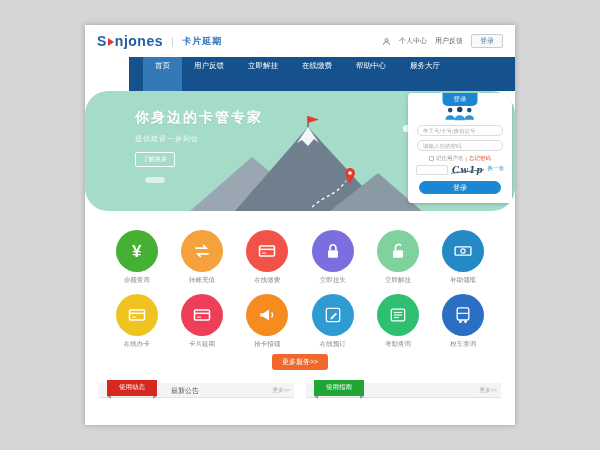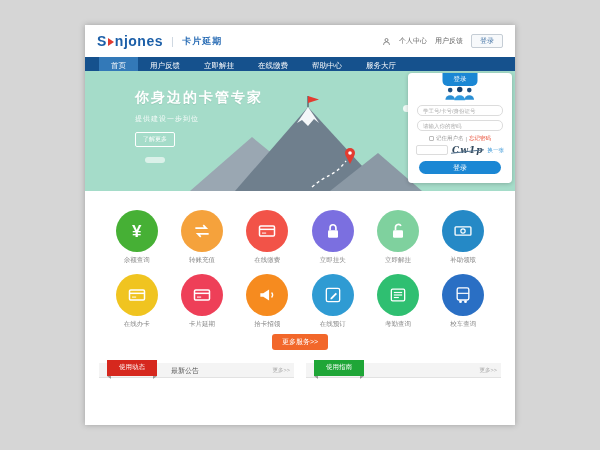--- a/index.html
+++ b/index.html
@@ -20,26 +20,26 @@
   .logo { display:flex; align-items:center; font-weight:bold; font-size:14px; color:#1c5fa8; letter-spacing:.5px; }
   .logo-arrow { width:0; height:0; border-left:6px solid #e03a2f; border-top:4px solid transparent; border-bottom:4px solid transparent; margin:2px 1px 0 1px; }
   .logo-divider { color:#c9d4de; font-size:11px; margin:0 8px; font-weight:normal; }
   .site-name { font-size:9px; color:#2a6db5; letter-spacing:1px; }
   .topbar-right { margin-left:auto; display:flex; align-items:center; gap:8px; }
   .user-icon svg { width:9px; height:9px; display:block; }
   .top-link { font-size:7px; color:#666; cursor:pointer; }
   .top-login-btn { font-size:7px; color:#4a78a8; border:1px solid #c5cdd5; border-radius:2px; padding:1px 8px; background:#f7f9fb; cursor:pointer; }
 
   
-  .nav { height:14px; background:#15518d; display:flex; align-items:stretch; padding-left:14px; }
+  .nav { height:34px; background:#15518d; display:flex; align-items:stretch; padding-left:14px;margin-left:44px; }
   .nav-item { font-size:7.5px; color:#fff; line-height:18px; padding:0 12px; cursor:pointer; text-decoration:none; }
   .nav-item.active { background:#3379b8; }
 
   
-  .hero { height:120px; background:#a5dcc9; position:relative; overflow:hidden; }
+  .hero { height:120px; background:#a5dcc9; position:relative; overflow:hidden;border-radius:23px; }
   .hero-text { position:absolute; left:50px; top:18px; z-index:3; }
   .hero-title { font-size:14px; color:#fff; font-weight:bold; letter-spacing:2px; text-shadow:0 1px 1px rgba(0,0,0,.08); }
   .hero-sub { font-size:7px; color:#fdfefe; opacity:.95; margin-top:7px; letter-spacing:1px; }
   .hero-cta { display:inline-block; margin-top:8px; border:1px solid #fff; color:#fff; font-size:6px; padding:2px 7px; border-radius:2px; cursor:pointer; }
   .cloud { position:absolute; background:#fff; opacity:.85; border-radius:8px; }
   .mountains { position:absolute; left:95px; bottom:0; width:245px; height:96px; z-index:1; }
 
   
   .login-panel {
     position:absolute; top:2px; right:3px; width:104px; height:110px;
@@ -55,21 +55,21 @@
   .login-people svg { height:15px; }
   .login-input {
     display:block; width:86px; height:11px; margin:4px auto 0;
     border:1px solid #dcdcdc; border-radius:5px; font-size:5.5px; color:#666;
     padding:0 5px; outline:none;
   }
   .login-input::placeholder { color:#aaa; }
   .login-row { display:flex; align-items:center; justify-content:center; gap:2px; margin-top:4px; font-size:5.5px; color:#999; }
   .chk { width:5px; height:5px; border:1px solid #bbb; border-radius:1px; display:inline-block; cursor:pointer; }
   .forgot { color:#e8452c; cursor:pointer; }
-  .cap-row { display:flex; align-items:center; justify-content:center; gap:4px; margin-top:3px; }
+  .cap-row { display:flex; align-items:flex-start; justify-content:center; gap:4px; margin-top:3px; }
   .cap-input { width:32px; height:10px; border:1px solid #dcdcdc; border-radius:2px; font-size:5.5px; padding:0 3px; outline:none; }
   .cap-img { font-size:9px; font-weight:bold; font-style:italic; color:#334a5e; position:relative; font-family:"DejaVu Serif",serif; letter-spacing:1px; cursor:pointer; }
   .cap-img::after { content:""; position:absolute; left:-1px; right:-1px; top:55%; height:1px; background:#51708c; transform:rotate(-6deg); }
   .cap-change { font-size:5.5px; color:#2a8fd4; cursor:pointer; }
   .login-submit { display:block; width:82px; height:13px; margin:6px auto 0; background:#1b87d4; border:none; border-radius:7px; color:#fff; font-size:7px; cursor:pointer; }
 
   
   .services { padding-top:11px; text-align:center; }
   .section-title { font-size:11px; font-weight:bold; color:#333; letter-spacing:1px; }
   .svc-grid { width:392px; margin:8px auto 0; display:grid; grid-template-columns:repeat(6,1fr); row-gap:9px; }

